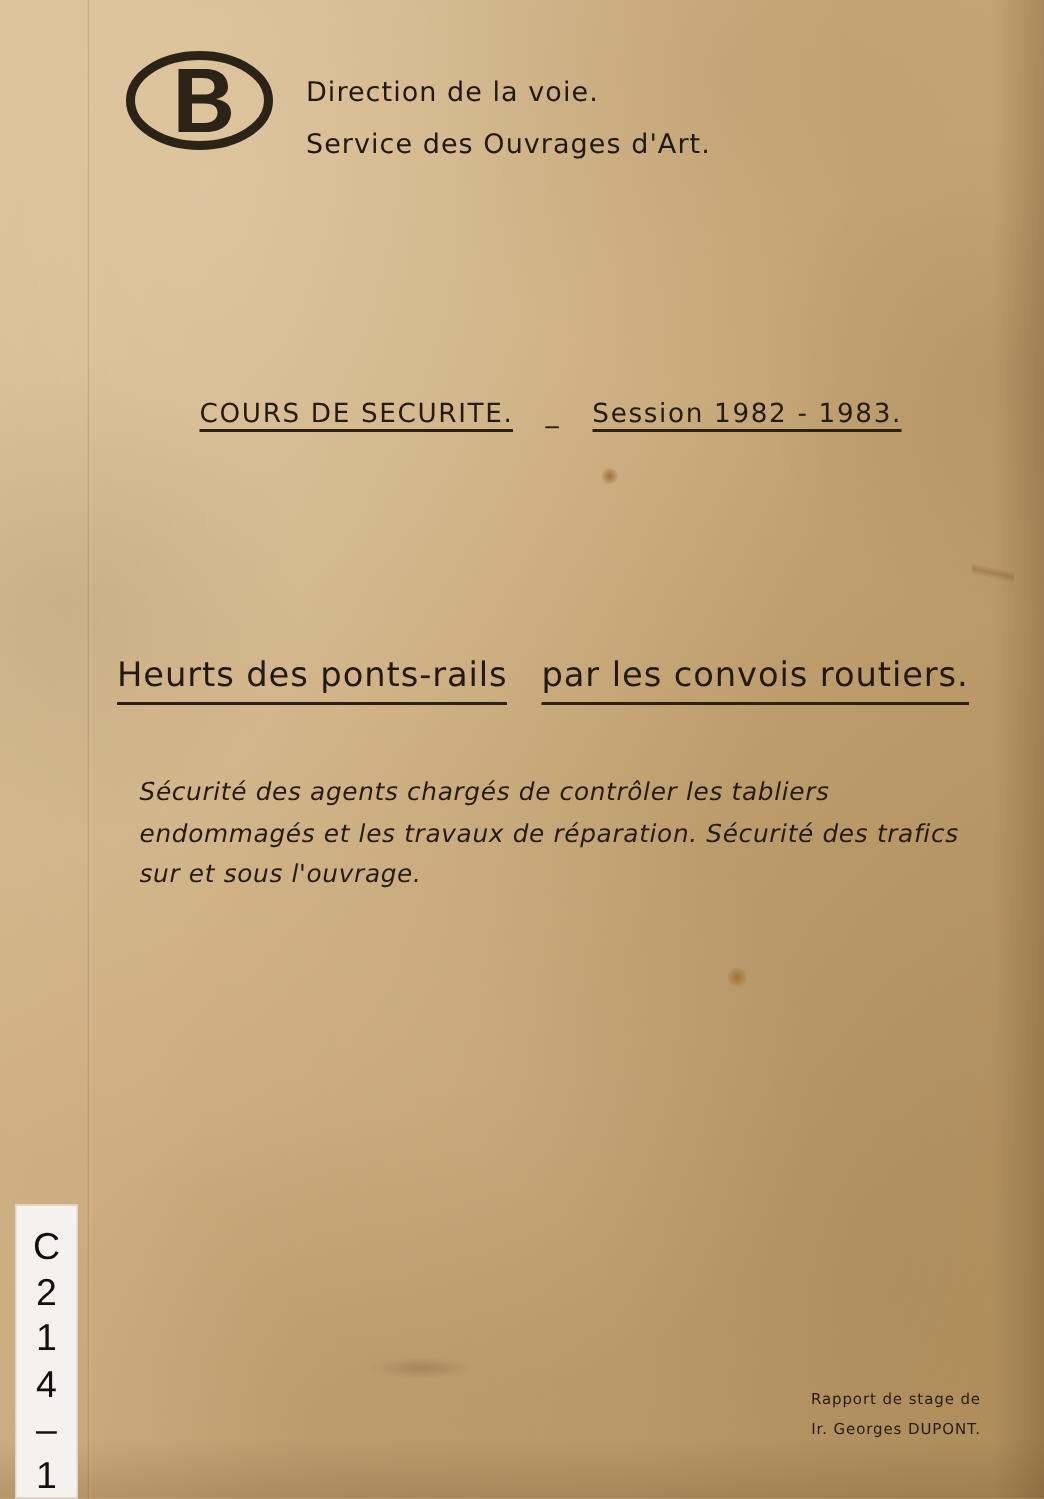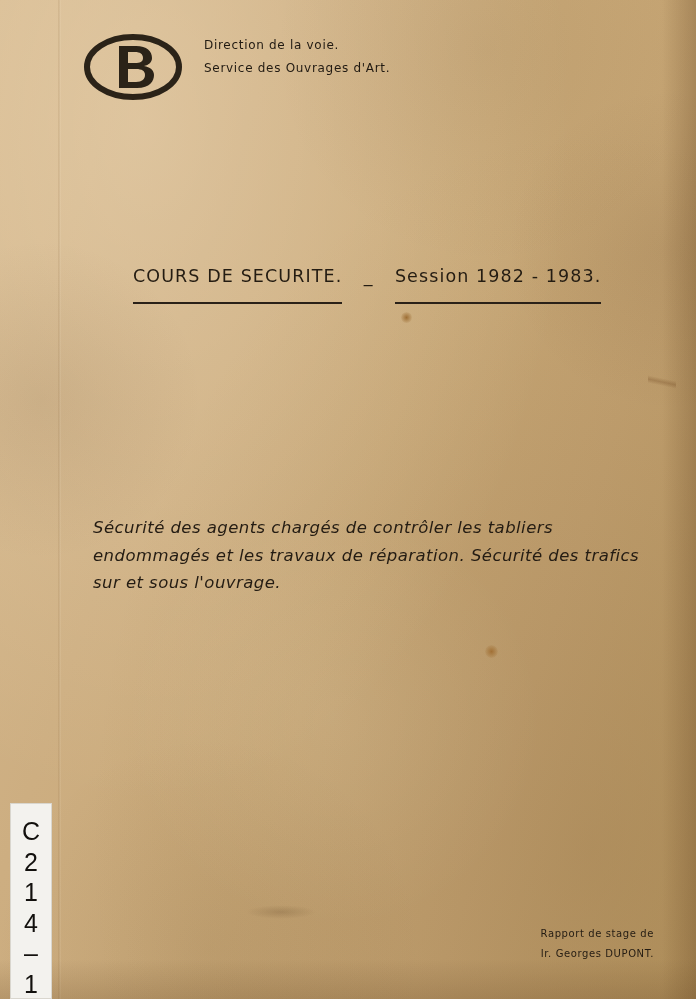--- a/index.html
+++ b/index.html
@@ -67,40 +67,41 @@
     display: flex;
     align-items: flex-start;
   }
   #logo {
     width: 98px;
     height: 66px;
     flex: 0 0 auto;
   }
   #logo-text {
     margin-left: 22px;
+    margin-top: 10px;
     color: #211a12;
-    font-size: 12px;
+    font-size: 18px;
     line-height: 1.95;
     letter-spacing: 0.7px;
     white-space: nowrap;
   }
 
   
   #course-line {
     position: absolute;
     left: 133px;
     top: 266px;
     font-size: 17.5px;
     color: #241c12;
     letter-spacing: 1.1px;
     white-space: nowrap;
   }
   #course-line .u {
     border-bottom: 2px solid #2a2118;
-    padding-bottom: 16px;
+    padding-bottom: 0;
   }
   #course-line .gap { display:inline-block; width: 8px; }
 
   #main-title {
     position: absolute;
     left: 78px;
     top: 437px;
     font-size: 22.5px;
     color: #221a11;
     letter-spacing: 0.6px;
@@ -220,20 +221,25 @@
   </div>
 
   <div id="course-line">
     <span class="u">COURS DE SECURITE.</span>
     <span class="gap"></span>
     <span>_</span>
     <span class="gap"></span>
     <span class="u">Session 1982 - 1983.</span>
   </div>
 
+  <div id="main-title">
+    <span class="u">Heurts des ponts-rails</span>
+    <span class="sp"></span>
+    <span class="u">par les convois routiers.</span>
+  </div>
 
   <div class="para" id="para1">Sécurité des agents chargés de contrôler les tabliers endommagés et les travaux de réparation. Sécurité des trafics sur et sous l'ouvrage.</div>
 
   <div id="footer">
     <div>Rapport de stage de</div>
     <div>Ir. Georges DUPONT.</div>
   </div>
 
   <div class="blot" id="blot1"></div>
   <div class="blot" id="blot2"></div>

